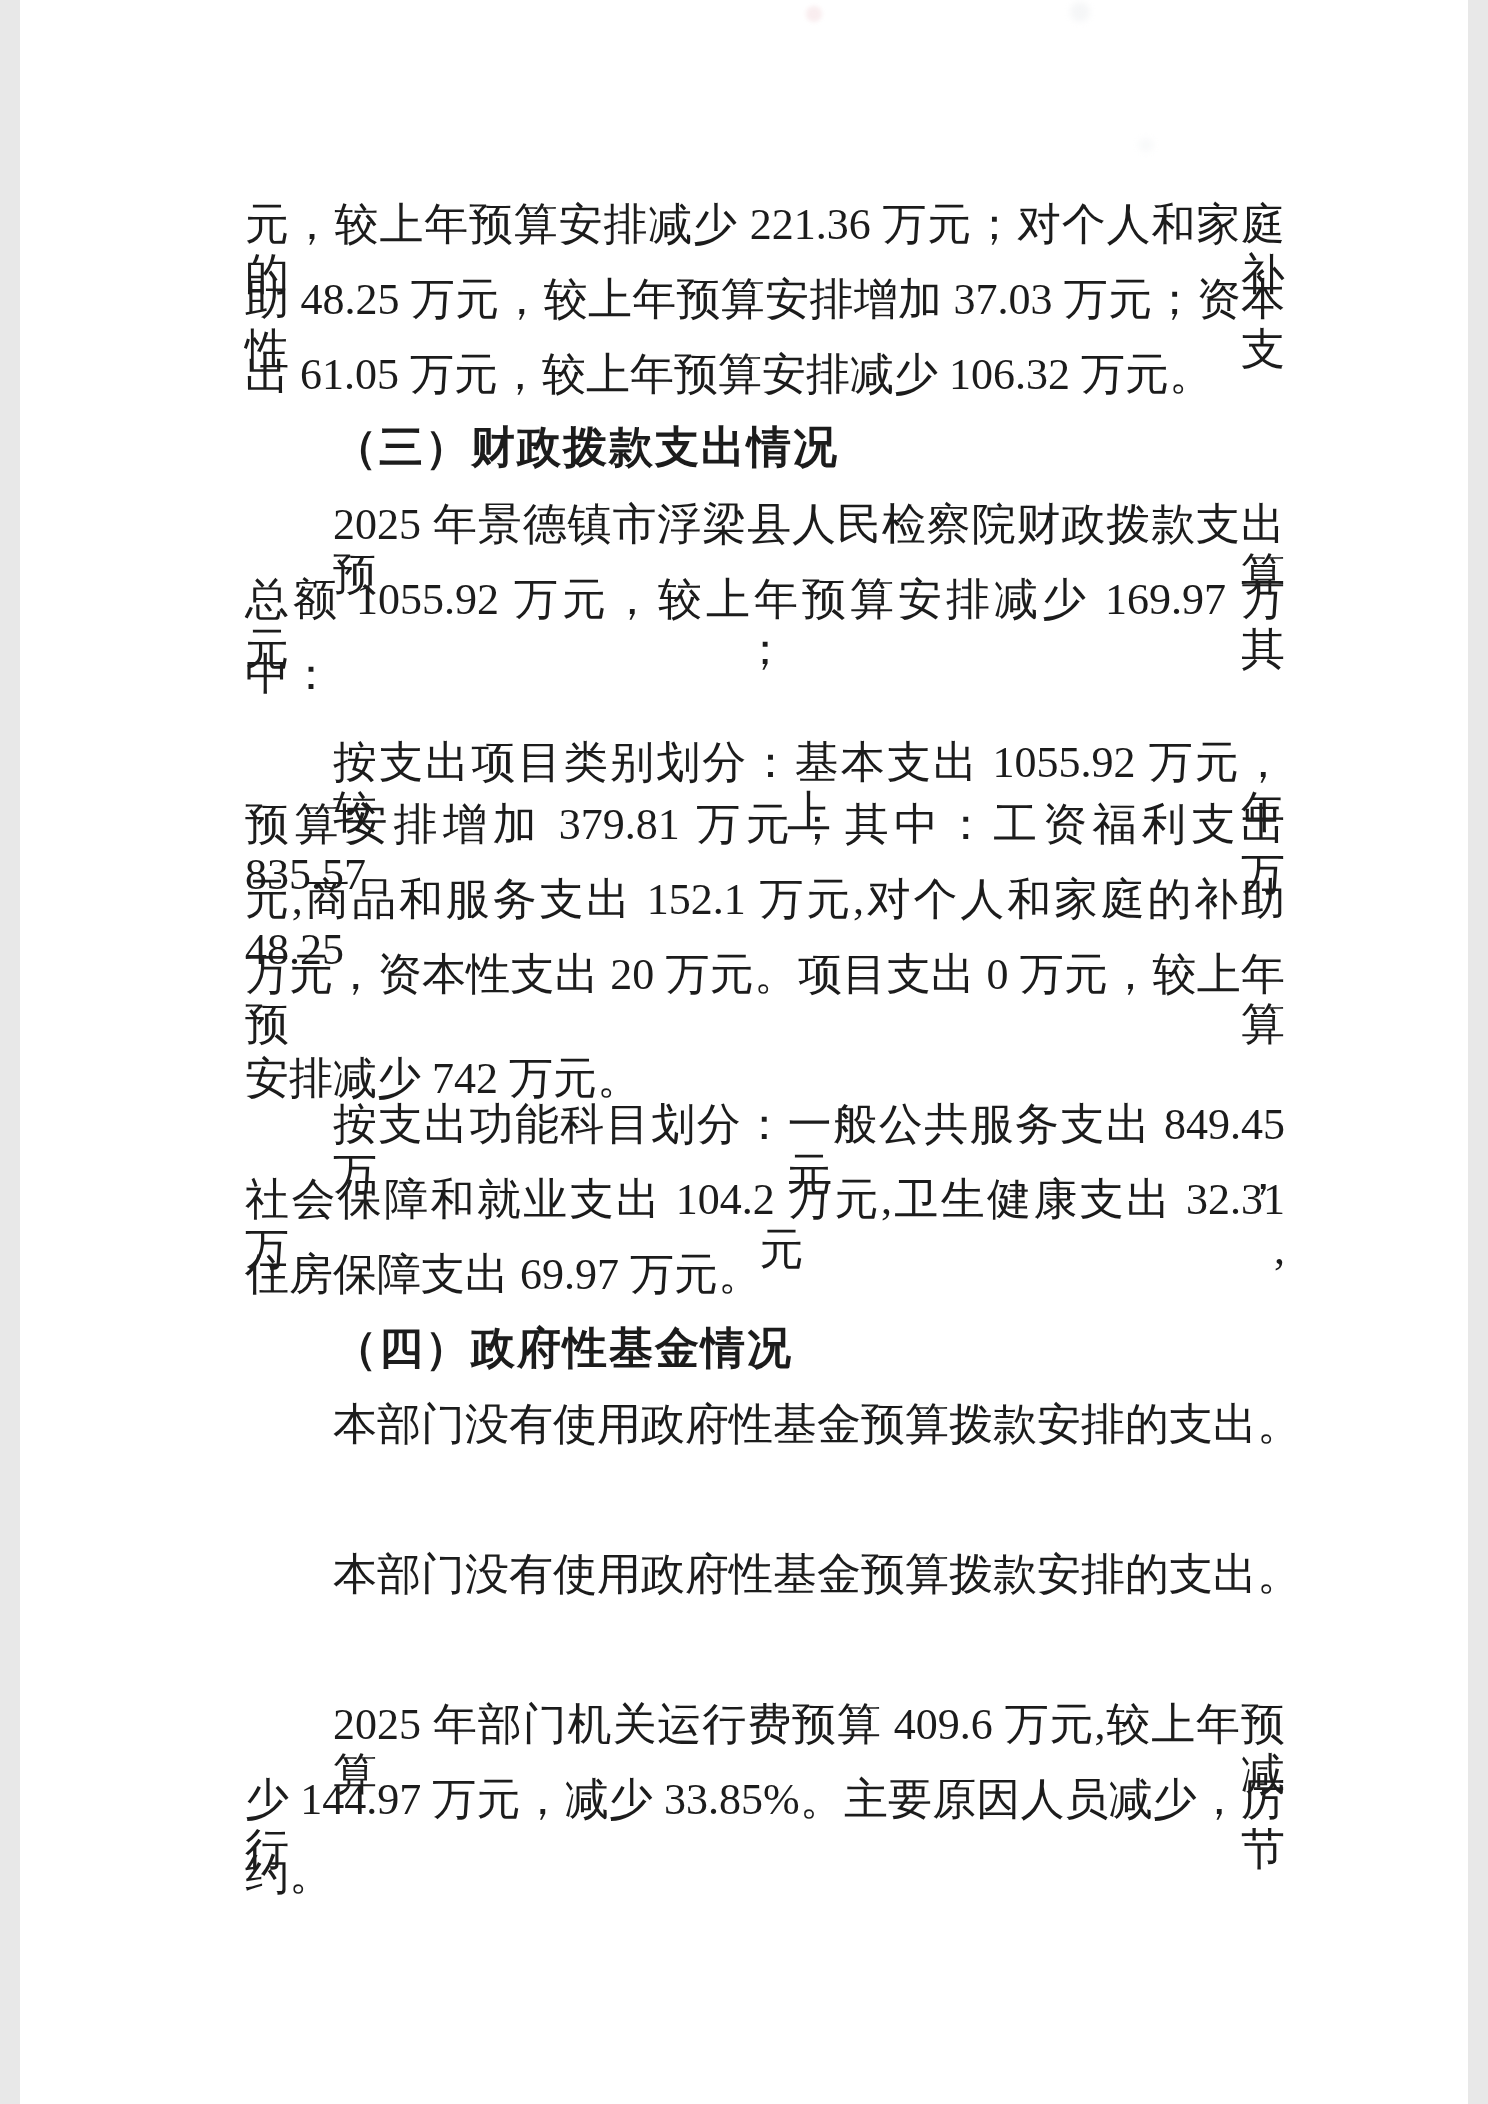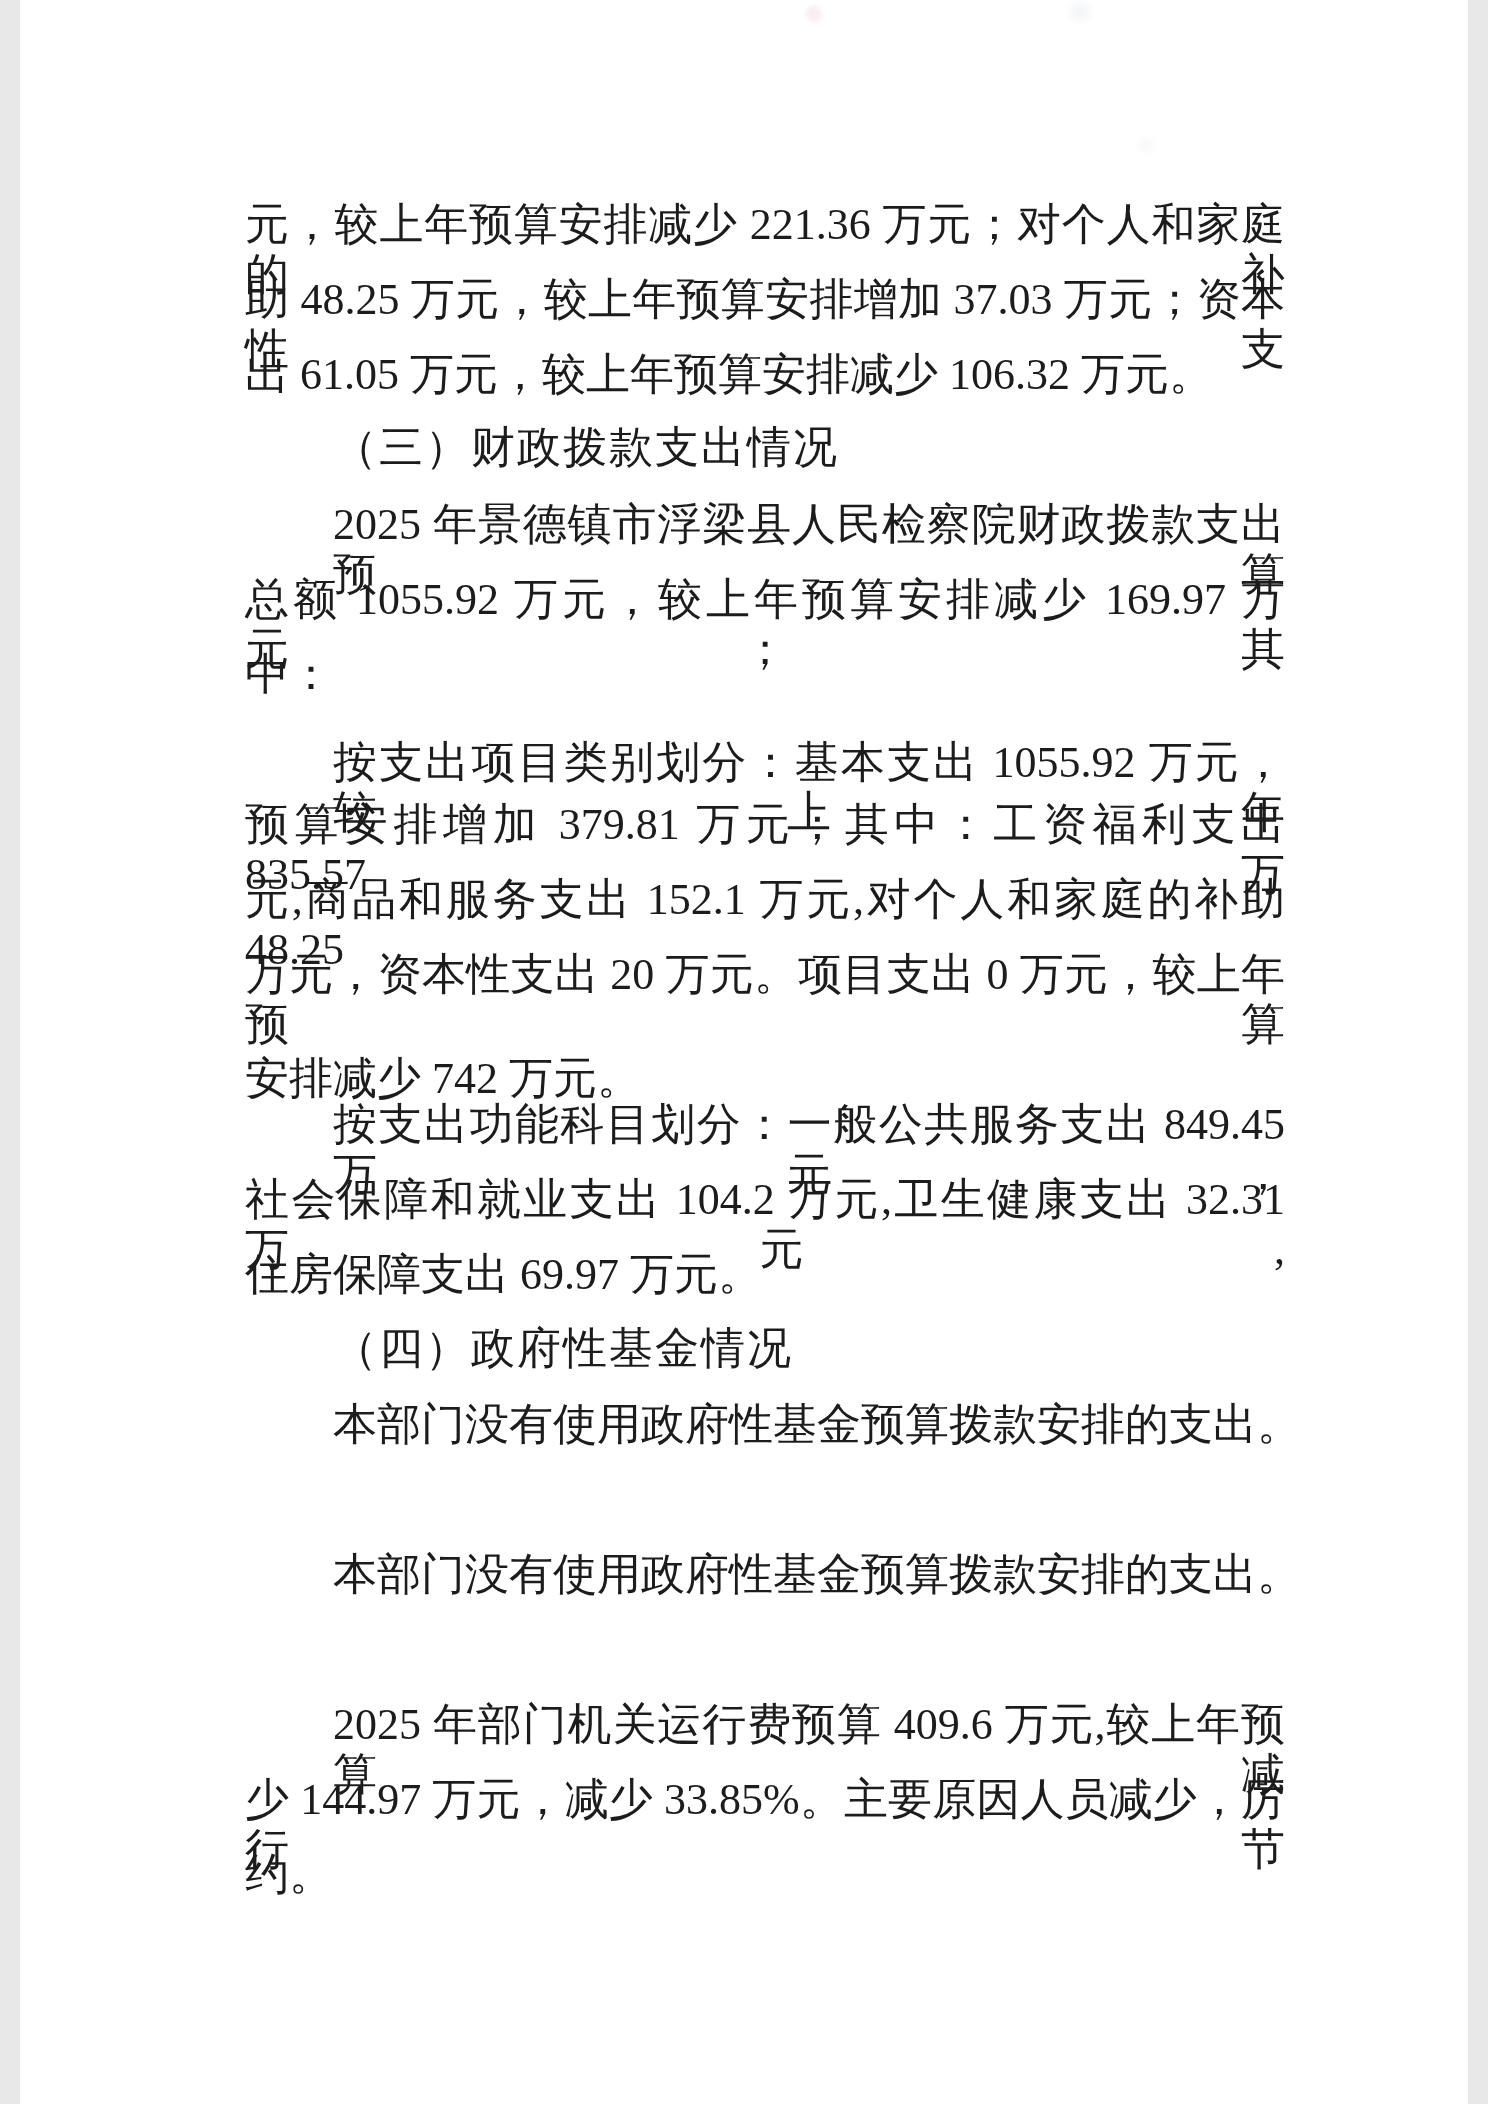--- a/index.html
+++ b/index.html
@@ -24,21 +24,21 @@
     white-space: nowrap;
     letter-spacing: 0px;
   }
   .indent { left: 313px; width: 952px; }
   .full {
     white-space: normal;
     text-align: justify;
     text-align-last: justify;
     text-justify: inter-character;
   }
-  .heading { font-weight: normal; letter-spacing: 2px; }
+  .heading { font-weight: bold; letter-spacing: 2px; }
   
   .artifact { position: absolute; border-radius: 50%; pointer-events: none; }
   .a1 { left: 786px; top: 6px;  width: 16px; height: 16px; background: #e8b9c0; opacity: .25; filter: blur(2px); }
   .a2 { left: 1050px; top: 2px; width: 20px; height: 20px; background: #cfd4da; opacity: .20; filter: blur(3px); }
   .a3 { left: 1118px; top: 138px; width: 16px; height: 14px; background: #d8dde2; opacity: .16; filter: blur(3px); }
 </style>
 </head>
 <body>
 
 <div class="page">

